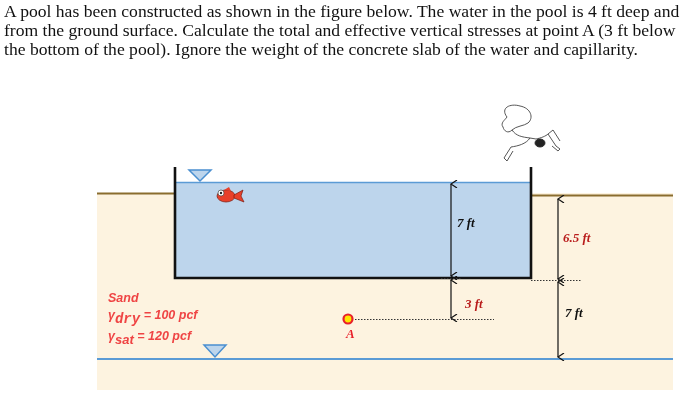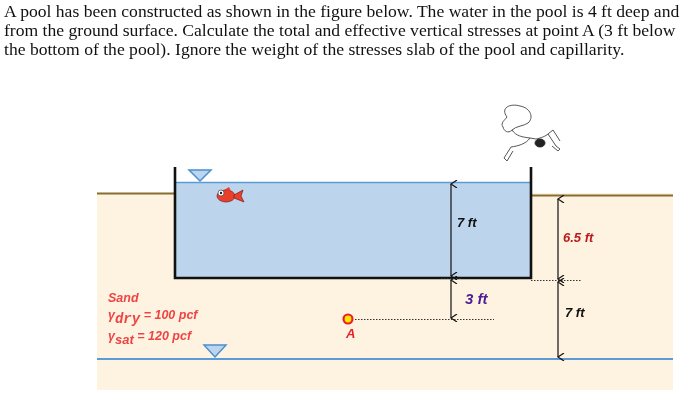--- a/index.html
+++ b/index.html
@@ -5,29 +5,29 @@
     html, body { margin: 0; padding: 0; background: #ffffff; }
     body { width: 700px; height: 411px; position: relative; overflow: hidden; font-family: "DejaVu Serif", "Liberation Serif", serif; }
     .problem {
       position: absolute; left: 4px; top: 2px; width: 692px;
       font-family: "Liberation Serif", "DejaVu Serif", serif;
       font-size: 17.6px; line-height: 19.2px; color: #111;
       text-align: justify; text-align-last: left;
     }
     .problem span { display: block; white-space: nowrap; }
     svg { position: absolute; left: 0; top: 0; }
-    .lbl { font-family: Liberation Sans, sans-serif; font-weight: bold; font-style: italic; }
+    .lbl { font-family: Liberation Serif, serif; font-weight: bold; font-style: italic; }
   </style>
 </head>
 <body>
 
 <div class="problem">
   <span>A pool has been constructed as shown in the figure below. The water in the pool is 4 ft deep and</span>
   <span>from the ground surface. Calculate the total and effective vertical stresses at point A (3 ft below</span>
-  <span>the bottom of the pool). Ignore the weight of the stresses slab of the pool and capillarity.</span>
+  <span>the bottom of the pool). Ignore the weight of the concrete slab of the water and capillarity.</span>
 </div>
 
 <svg width="700" height="411" viewBox="0 0 700 411">
   <defs>
     <marker id="arrowEnd" markerWidth="8" markerHeight="8" refX="4" refY="7" orient="auto" markerUnits="userSpaceOnUse">
       <path d="M0,1 L4,7 L8,1" fill="none" stroke="#111" stroke-width="1.2"></path>
     </marker>
   </defs>
 
   <rect x="97" y="193" width="576" height="197" fill="#fdf3e0"></rect>
@@ -71,21 +71,21 @@
   <line x1="441" y1="278.5" x2="462" y2="278.5" stroke="#333" stroke-width="1" stroke-dasharray="1.5,1.5"></line>
 
   <line x1="558" y1="199" x2="558" y2="279" stroke="#111" stroke-width="1.2" marker-end="url(#arrowEnd)" marker-start="url(#arrowEnd)"></line>
 
   <line x1="558" y1="282" x2="558" y2="357" stroke="#111" stroke-width="1.2" marker-end="url(#arrowEnd)" marker-start="url(#arrowEnd)"></line>
 
   <circle cx="348" cy="319" r="4.5" fill="#ffe600" stroke="#e8202a" stroke-width="2.2"></circle>
 </svg>
 
 <div class="lbl" style="position:absolute; left:457px; top:215px; font-size:13px; color:#111;">7 ft</div>
-<div class="lbl" style="position:absolute; left:465px; top:290px; font-size:15px; color:#4c1d95;">3 ft</div>
+<div class="lbl" style="position:absolute; left:465px; top:296px; font-size:13px; color:#b91c1c;">3 ft</div>
 <div class="lbl" style="position:absolute; left:563px; top:230px; font-size:13px; color:#b91c1c;">6.5 ft</div>
 <div class="lbl" style="position:absolute; left:565px; top:305px; font-size:13px; color:#111;">7 ft</div>
 <div class="lbl" style="position:absolute; left:346px; top:326px; font-size:13px; color:#e8202a;">A</div>
 
 <div style="position:absolute; left:108px; top:290px; font-family:'Liberation Sans','DejaVu Sans',sans-serif; font-weight:bold; font-style:italic; font-size:12.5px; line-height:17px; color:#ef4444;">
   <div>Sand</div>
   <div>
     <span>γ</span><sub style="font-size:14px;font-family:Liberation Mono, monospace;">dry</sub>
     <span>= 100 pcf</span>
   </div>

